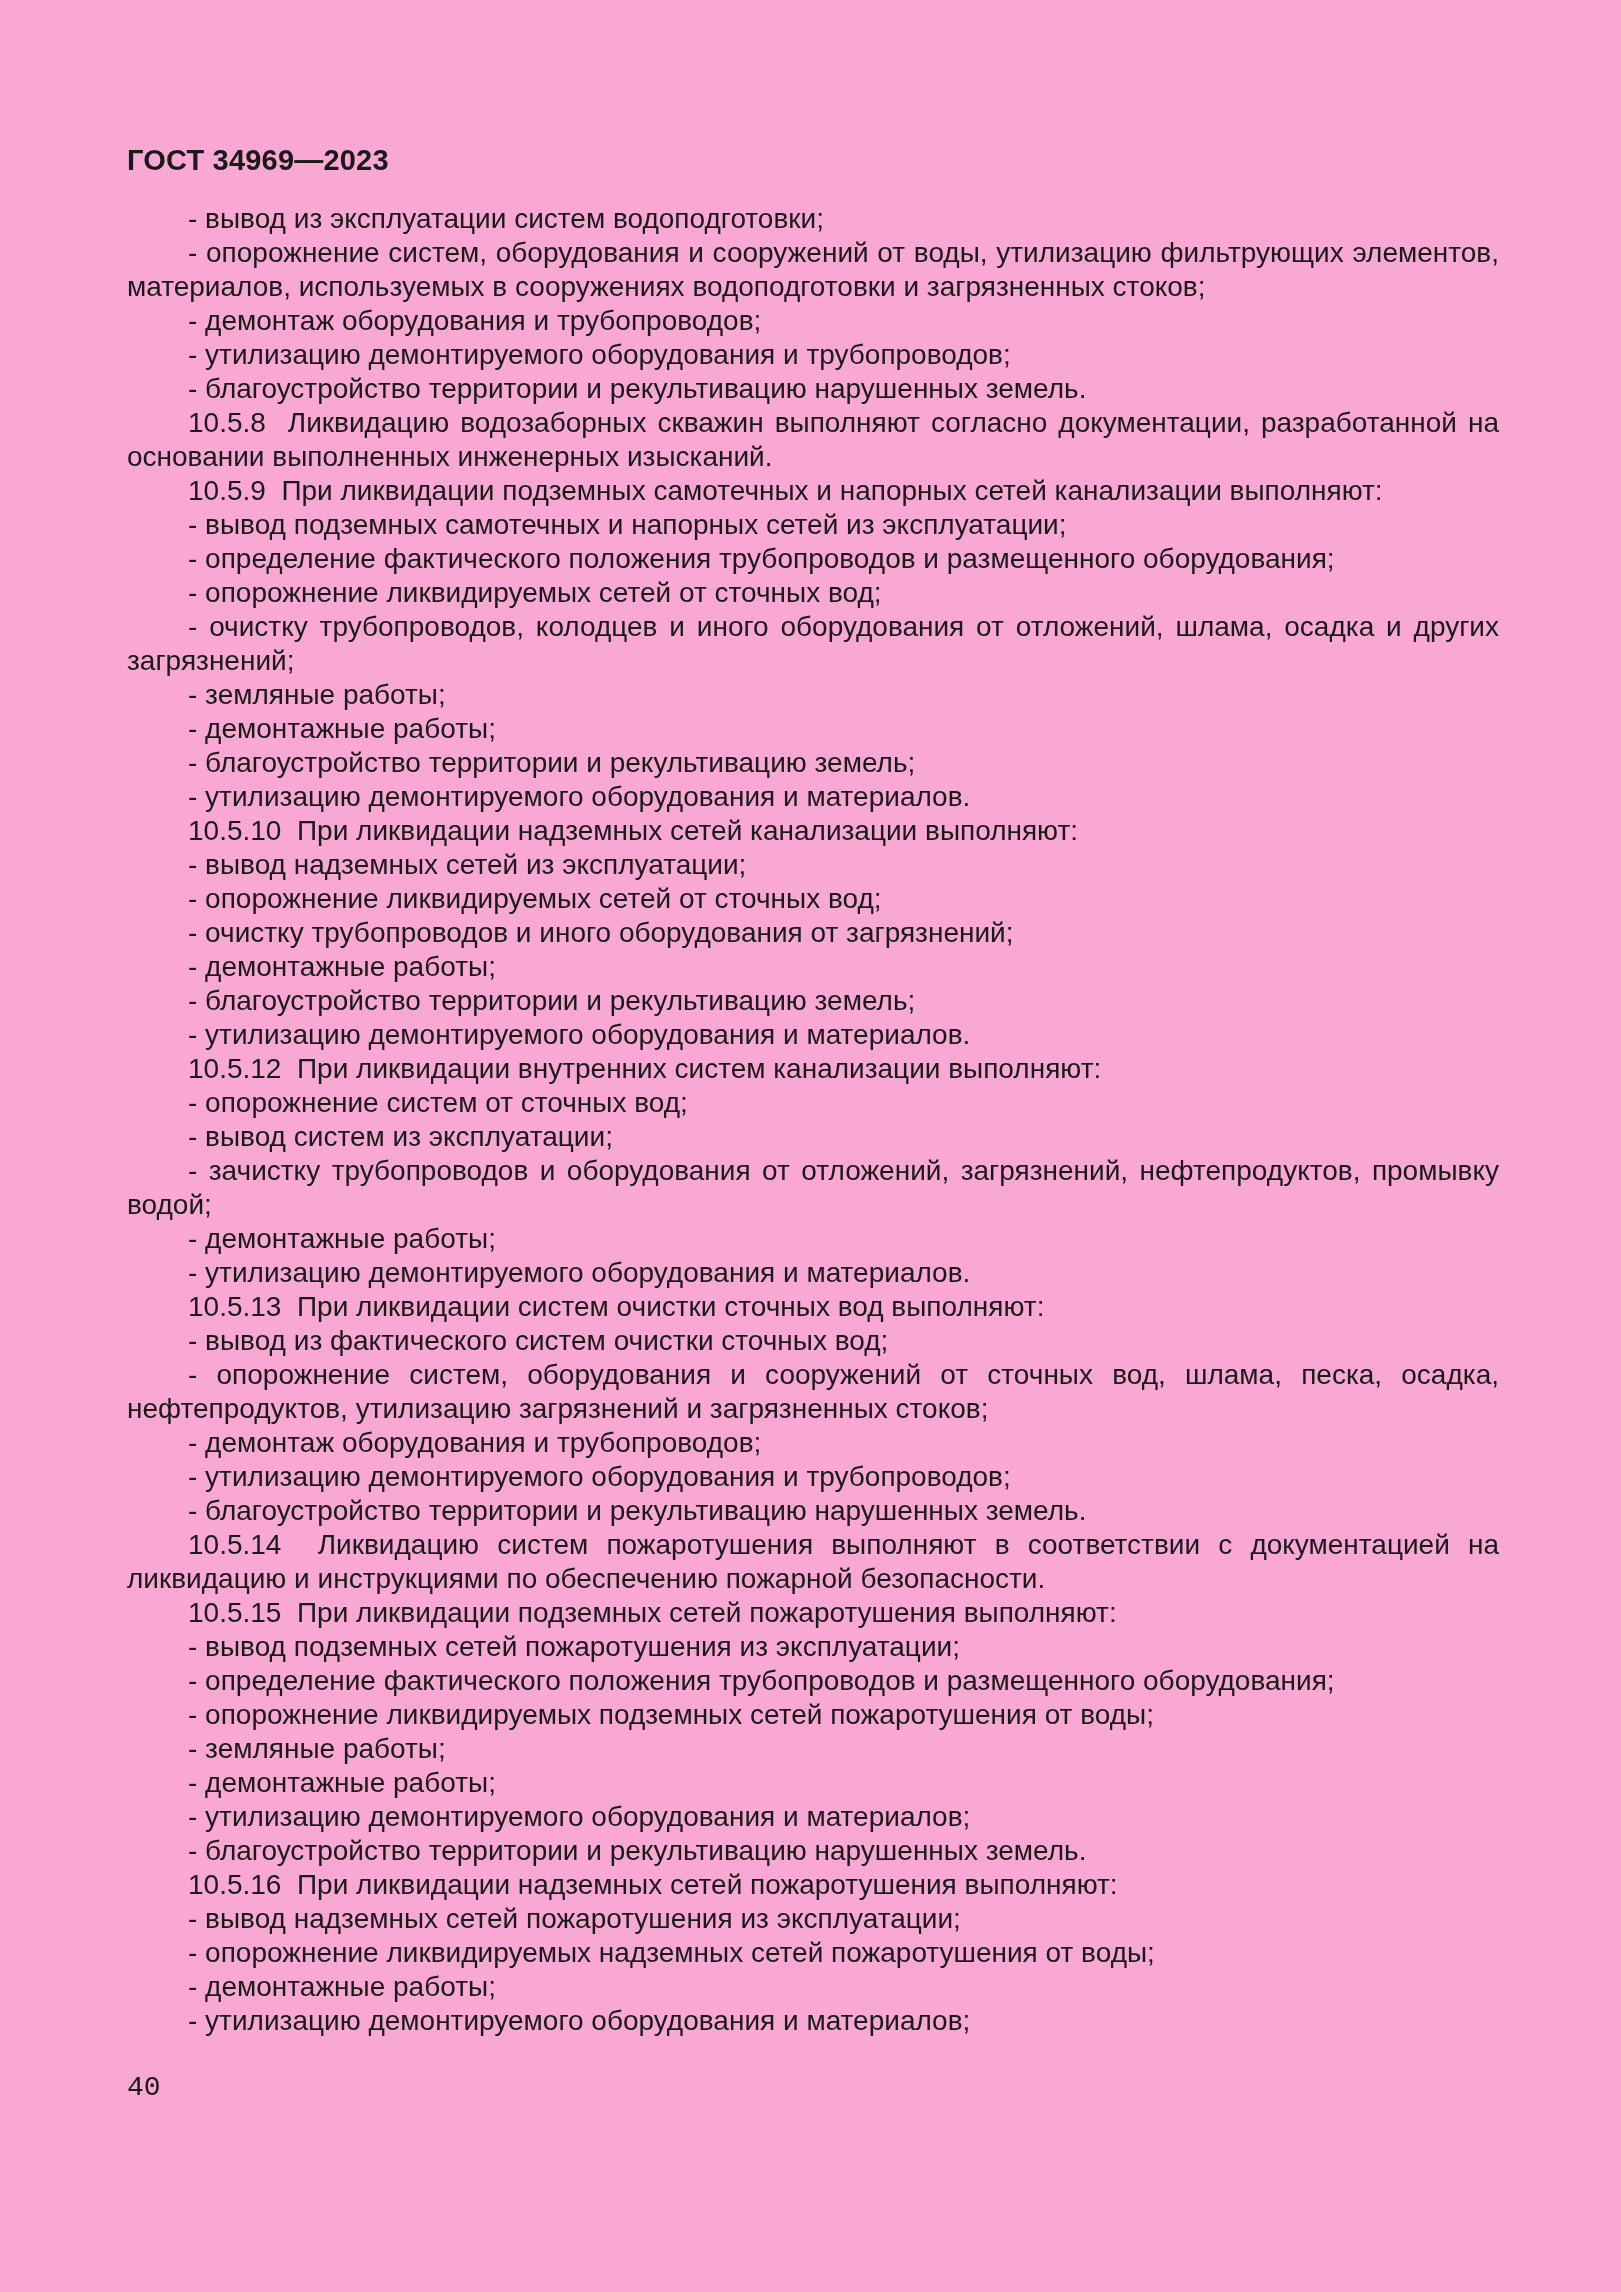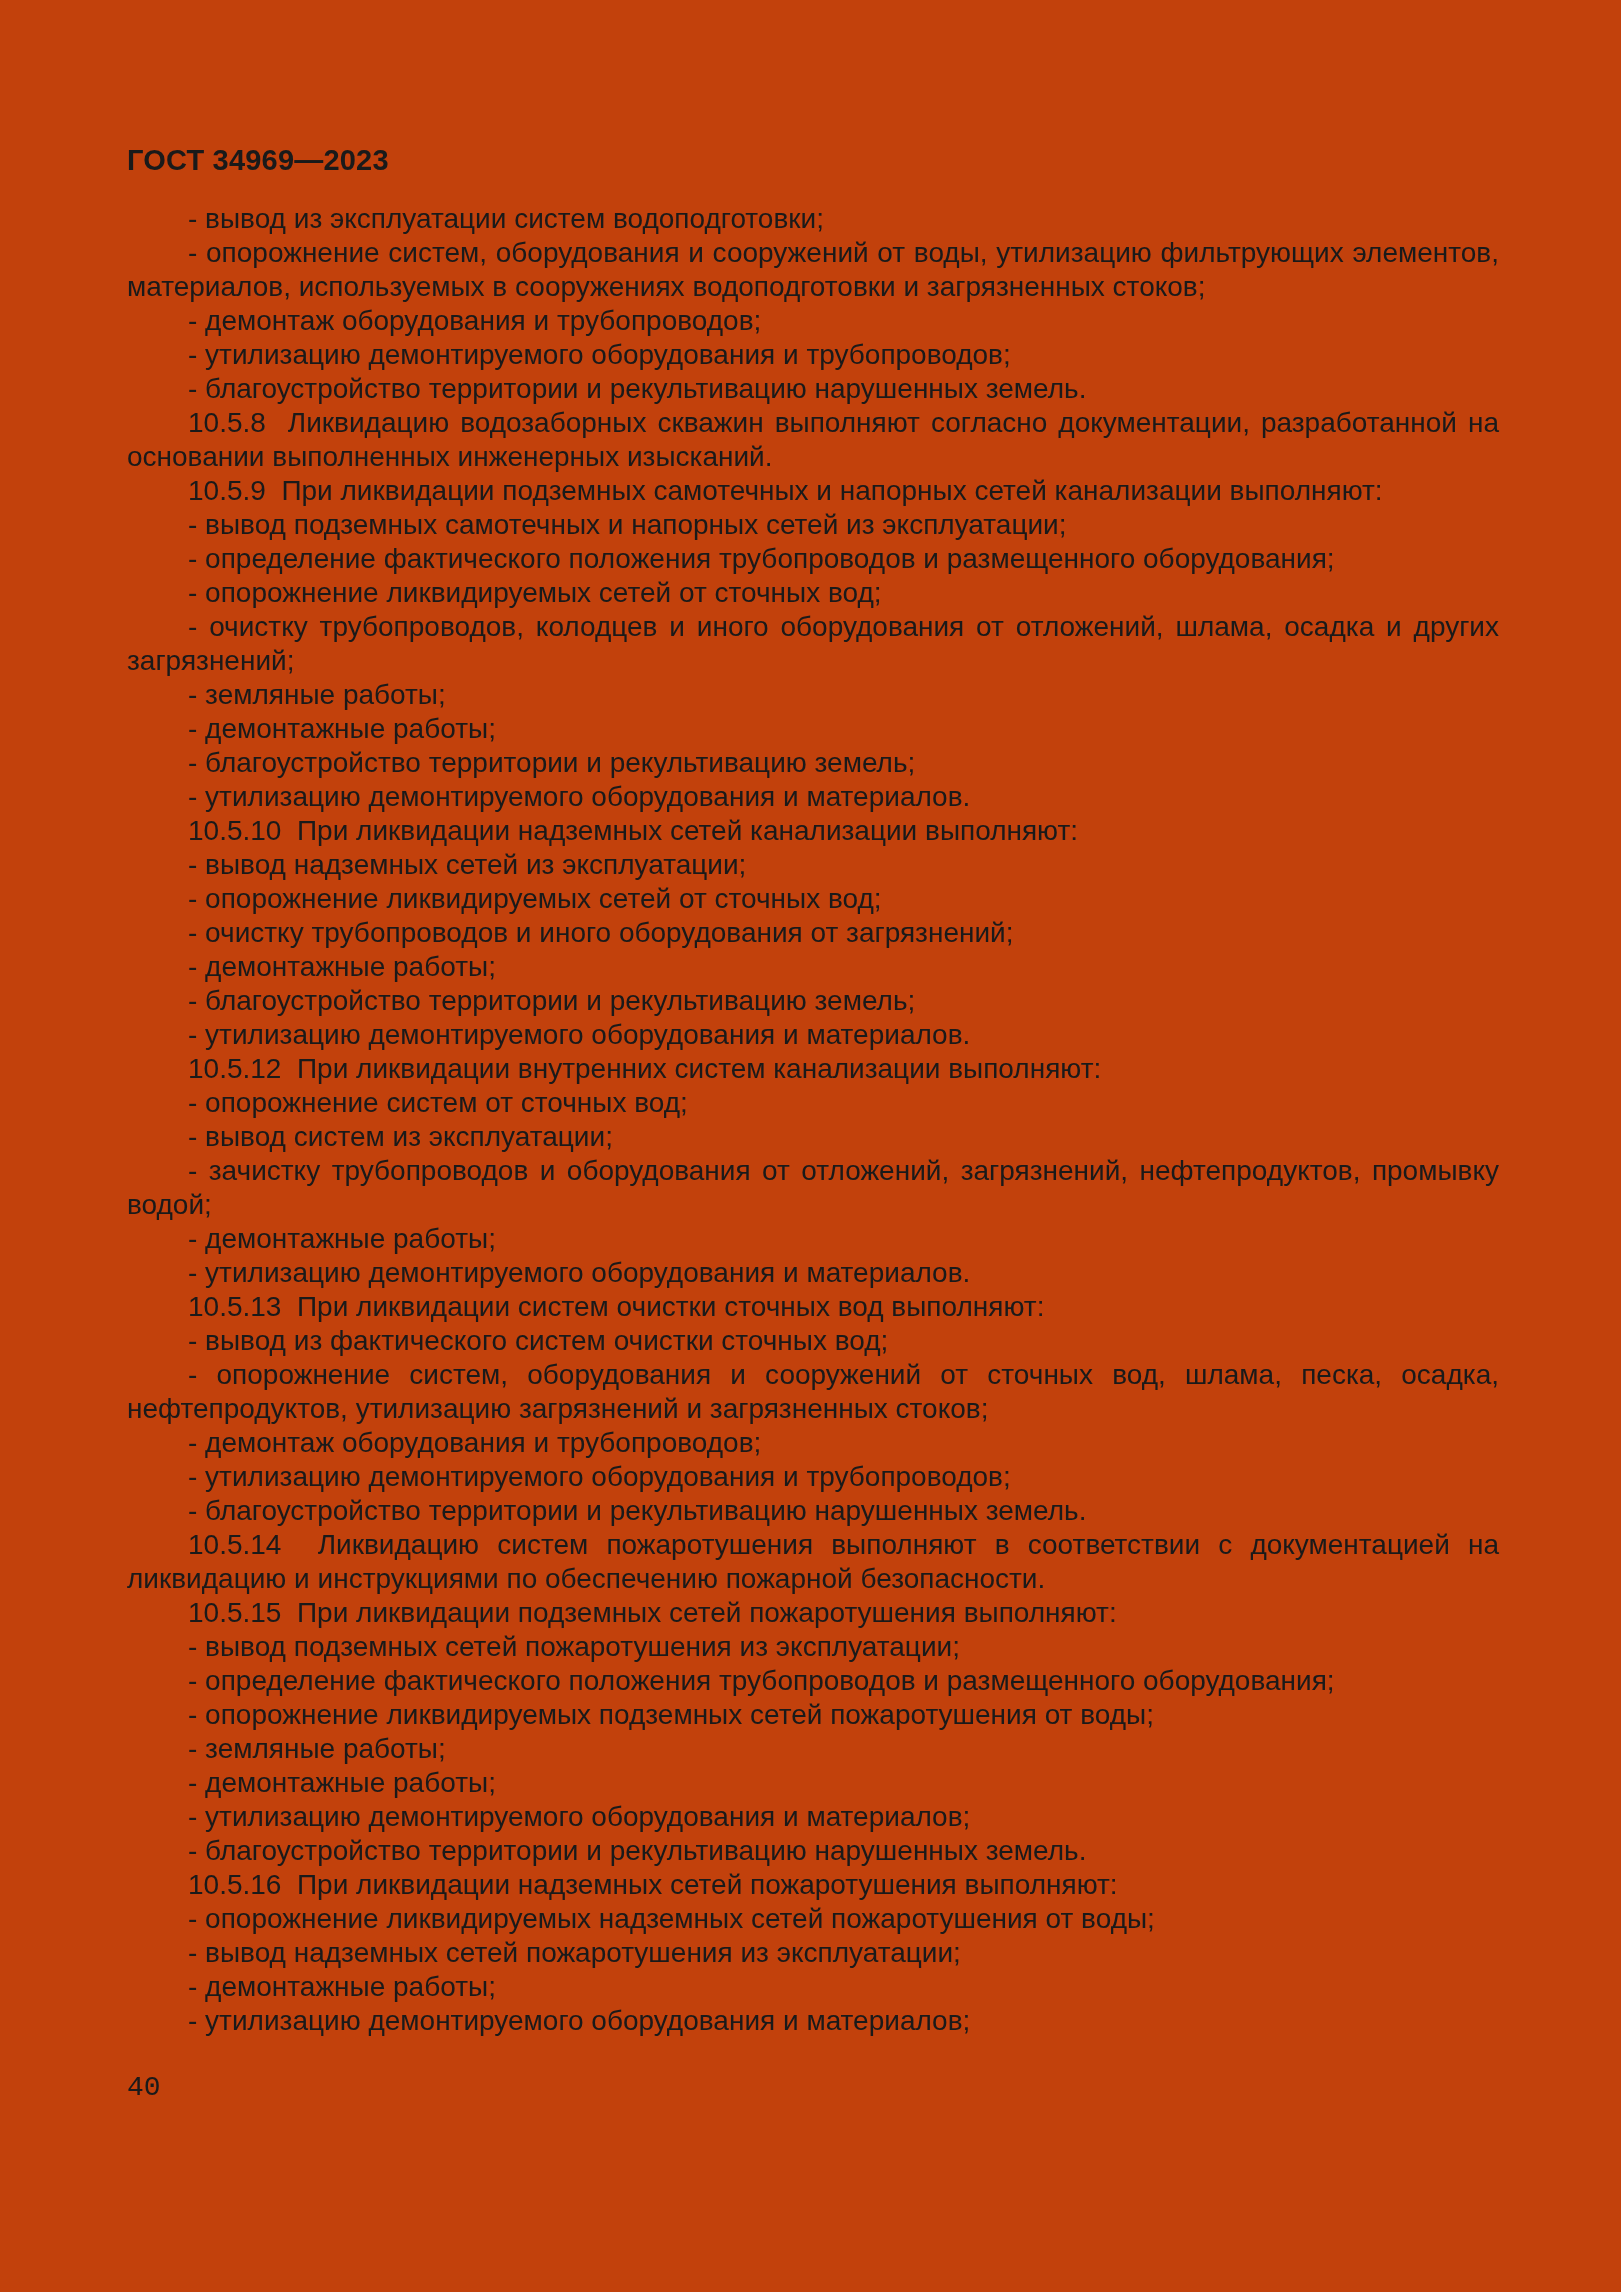--- a/index.html
+++ b/index.html
@@ -10,21 +10,21 @@
   body {
     width: 1621px;
     height: 2293px;
     font-family: "Liberation Sans", "DejaVu Sans", sans-serif;
     color: #1a1a1a;
   }
   .page {
     position: relative;
     width: 1621px;
     height: 2293px;
-    background: #c2410c;
+    background: #f9a8d4;
     overflow: hidden;
   }
   .content {
     position: absolute;
     left: 127px;
     top: 143px;
     width: 1372px;
   }
   .doc-header {
     font-weight: bold;
@@ -92,22 +92,22 @@
         <p>10.5.14&nbsp; Ликвидацию систем пожаротушения выполняют в соответствии с документацией на ликвидацию и инструкциями по обеспечению пожарной безопасности.</p>
         <p>10.5.15&nbsp; При ликвидации подземных сетей пожаротушения выполняют:</p>
         <p>- вывод подземных сетей пожаротушения из эксплуатации;</p>
         <p>- определение фактического положения трубопроводов и размещенного оборудования;</p>
         <p>- опорожнение ликвидируемых подземных сетей пожаротушения от воды;</p>
         <p>- земляные работы;</p>
         <p>- демонтажные работы;</p>
         <p>- утилизацию демонтируемого оборудования и материалов;</p>
         <p>- благоустройство территории и рекультивацию нарушенных земель.</p>
         <p>10.5.16&nbsp; При ликвидации надземных сетей пожаротушения выполняют:</p>
+        <p>- вывод надземных сетей пожаротушения из эксплуатации;</p>
         <p>- опорожнение ликвидируемых надземных сетей пожаротушения от воды;</p>
-        <p>- вывод надземных сетей пожаротушения из эксплуатации;</p>
         <p>- демонтажные работы;</p>
         <p>- утилизацию демонтируемого оборудования и материалов;</p>
       </div>
 
     <div class="page-number">40</div>
   </div>
 </div>
 
 
 </body></html>

